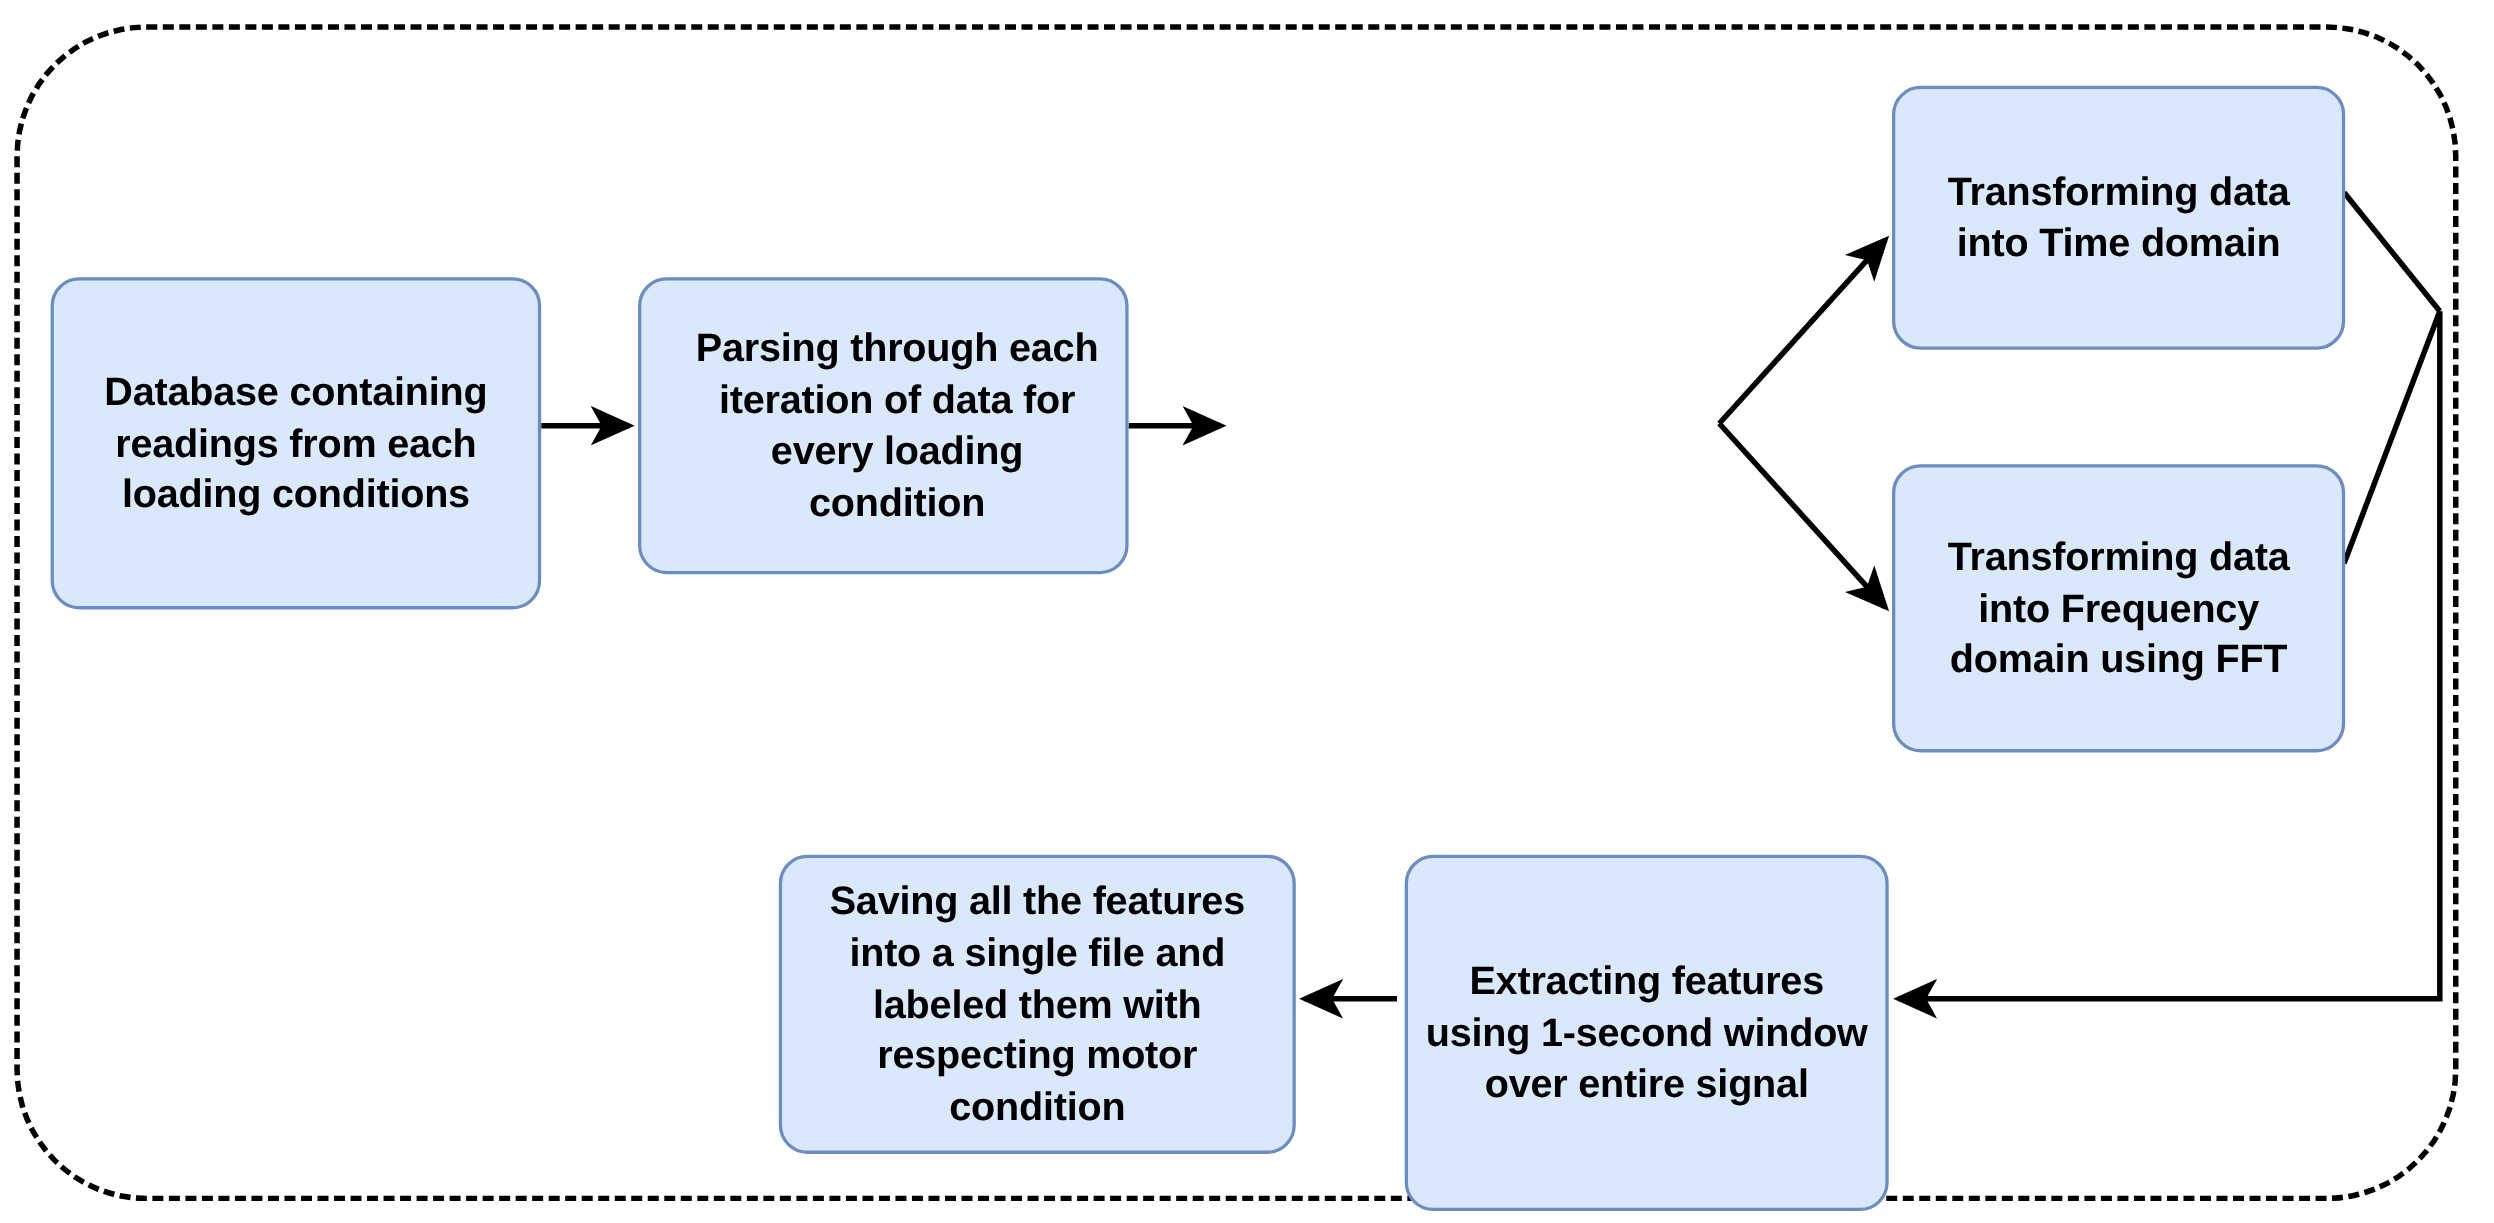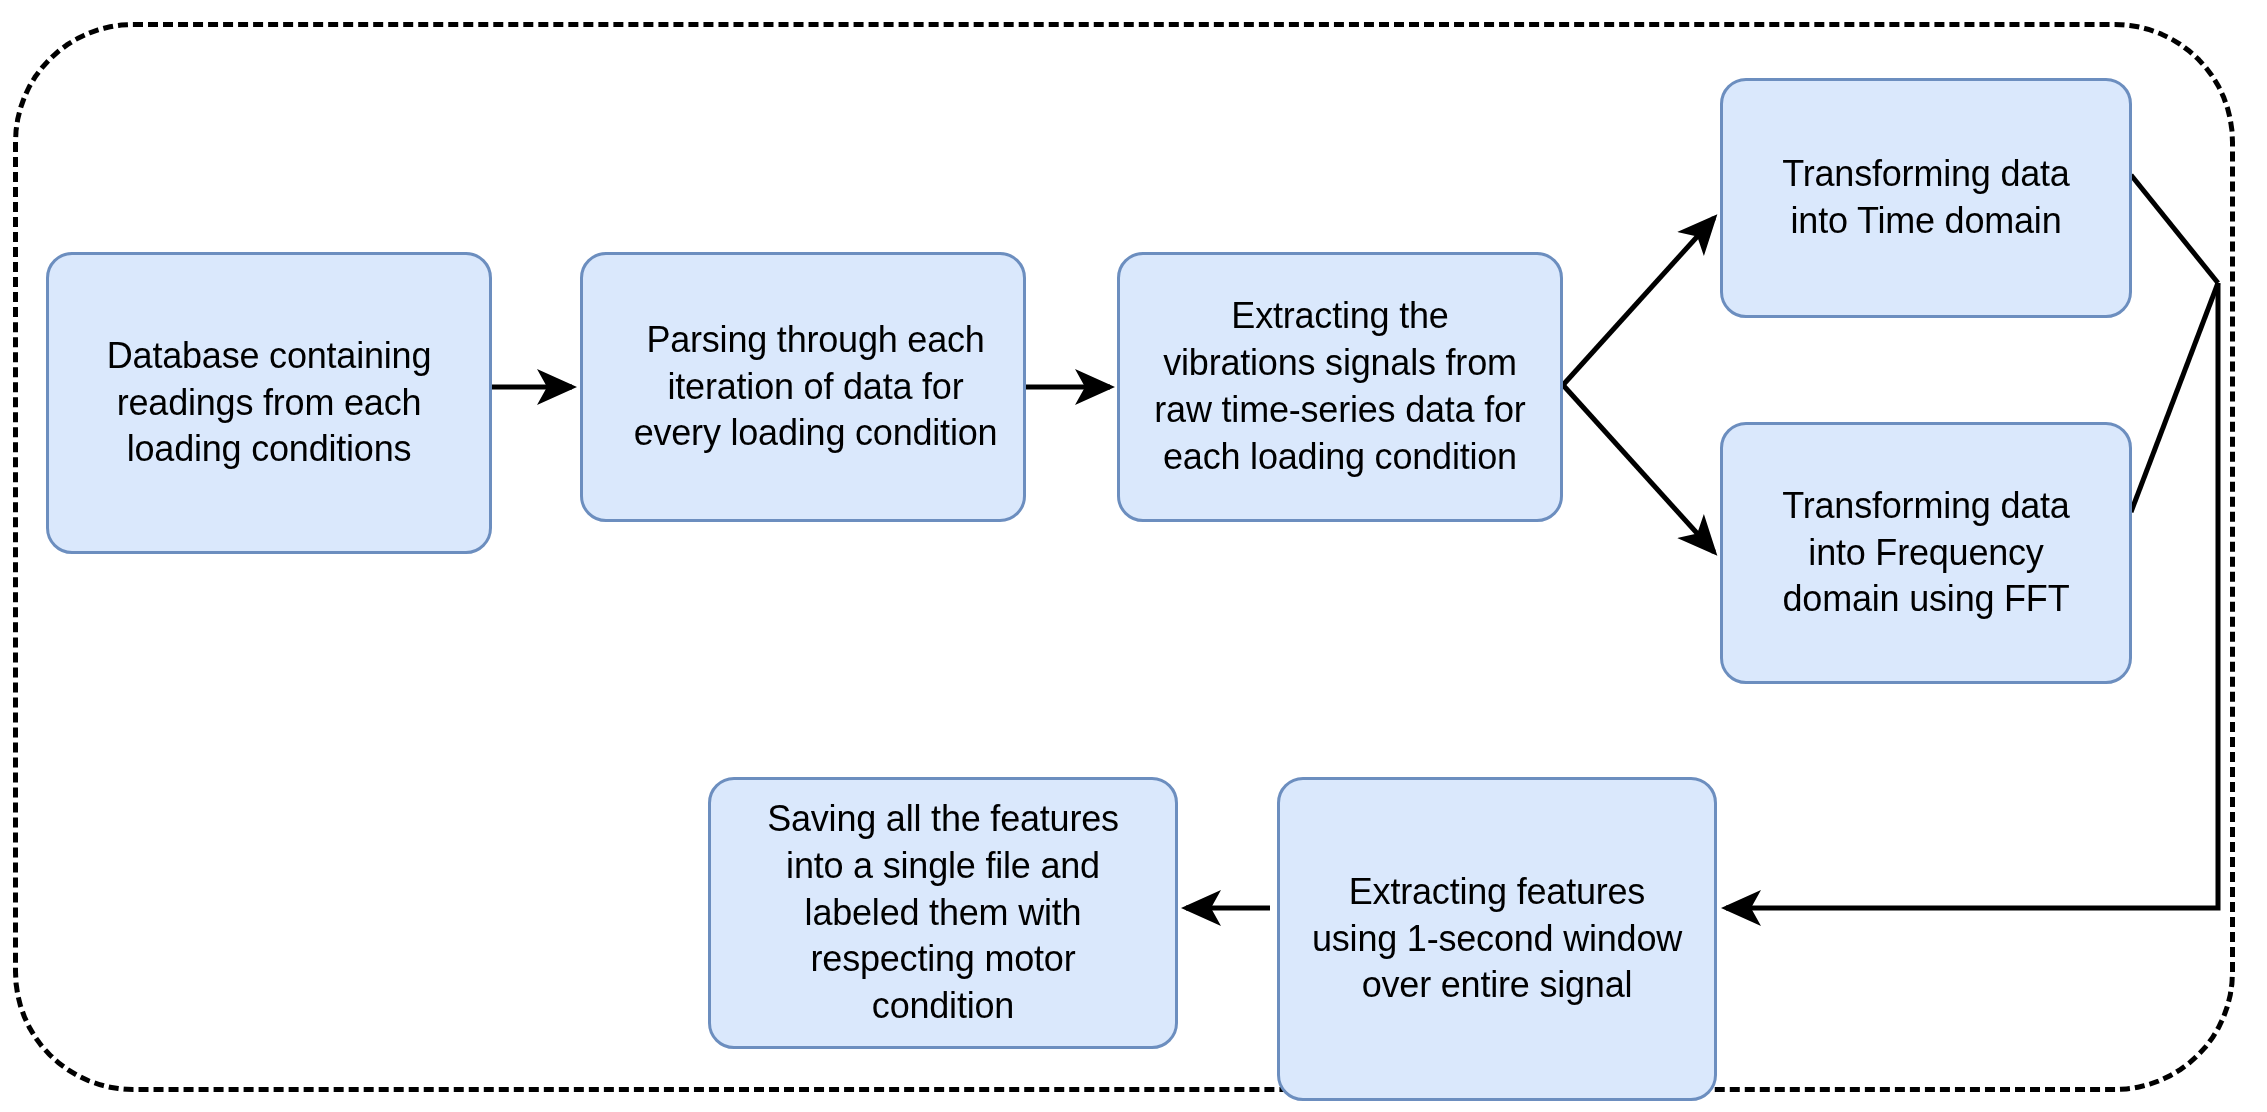--- a/index.html
+++ b/index.html
@@ -44,21 +44,21 @@
     position: absolute;
     box-sizing: border-box;
     background: #dae8fc;
     border: 3px solid #6c8ebf;
     border-radius: 26px;
     display: flex;
     align-items: center;
     justify-content: center;
     text-align: center;
     color: #000000;
-    font-weight: normal;
+    font-weight: bold;
     font-size: 36px;
     line-height: 1.30;
     letter-spacing: -0.2px;
     padding: 6px 10px;
     font-family: "Liberation Sans", sans-serif;
   }
   .node .label {
     display: block;
     width: 100%;
     white-space: pre-line;
@@ -109,26 +109,20 @@
 readings from each
 loading conditions</span>
   </div>
 
   <div class="node" id="node-parsing">
     <span class="label">Parsing through each
 iteration of data for
 every loading condition</span>
   </div>
 
-  <div class="node" id="node-extract-signals">
-    <span class="label">Extracting the
-vibrations signals from
-raw time-series data for
-each loading condition</span>
-  </div>
 
   <div class="node" id="node-time-domain">
     <span class="label">Transforming data
 into Time domain</span>
   </div>
 
   <div class="node" id="node-freq-domain">
     <span class="label">Transforming data
 into Frequency
 domain using FFT</span>

